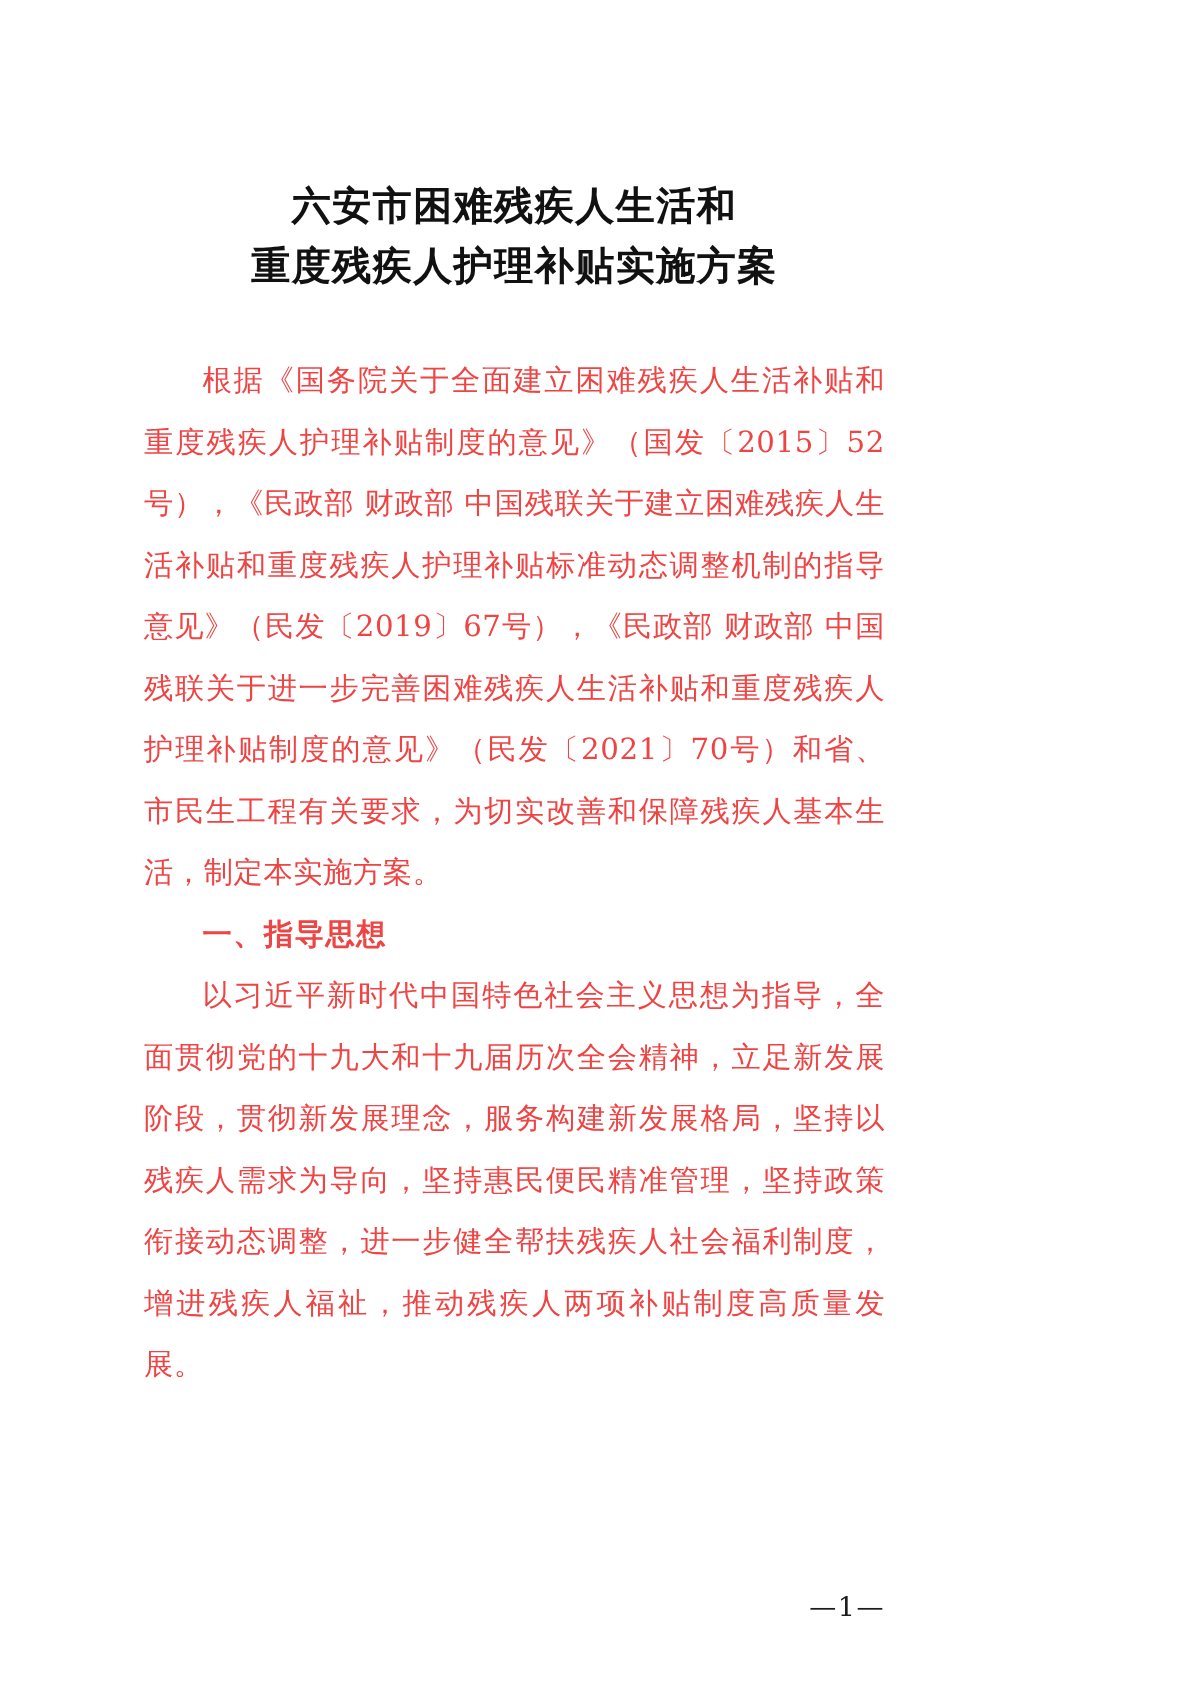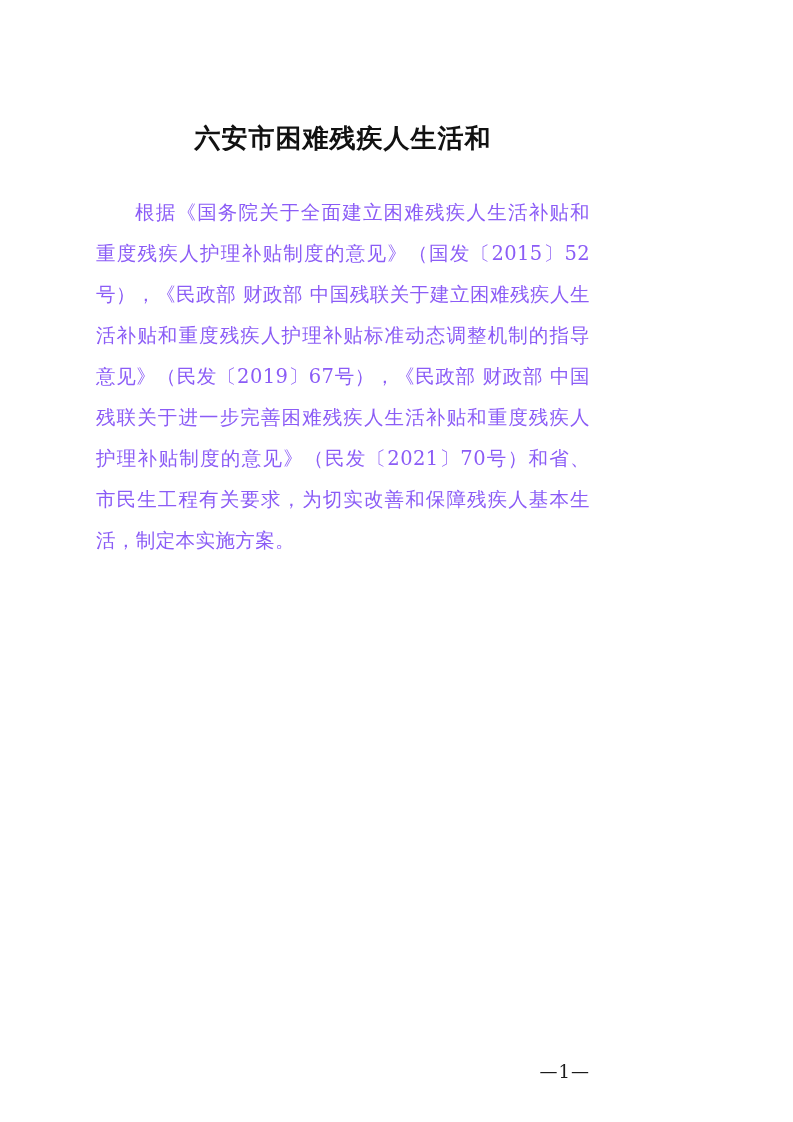--- a/index.html
+++ b/index.html
@@ -34,21 +34,21 @@
   .doc-title .line {
     display: block;
     white-space: nowrap;
   }
   .body-text {
     font-size: 19.5px;
     line-height: 41px;
     text-align: justify;
     text-justify: inter-ideograph;
     letter-spacing: 0.4px;
-    color: #8b5cf6;
+    color: #ef4444;
     margin: 0;
   }
   .para {
     text-indent: 2em;
     margin: 0 0 0 0;
   }
   .heading {
     text-indent: 2em;
     font-weight: bold;
     margin: 0;
@@ -63,21 +63,24 @@
     letter-spacing: 1px;
   }
 </style>
 </head>
 <body>
 
 <div class="page">
 
   <h1 class="doc-title">
     <span class="line">六安市困难残疾人生活和</span>
+    <span class="line">重度残疾人护理补贴实施方案</span>
   </h1>
 
   <div class="body-text">
     <p class="para">根据《国务院关于全面建立困难残疾人生活补贴和重度残疾人护理补贴制度的意见》（国发〔2015〕52号），《民政部 财政部 中国残联关于建立困难残疾人生活补贴和重度残疾人护理补贴标准动态调整机制的指导意见》（民发〔2019〕67号），《民政部 财政部 中国残联关于进一步完善困难残疾人生活补贴和重度残疾人护理补贴制度的意见》（民发〔2021〕70号）和省、市民生工程有关要求，为切实改善和保障残疾人基本生活，制定本实施方案。</p>
+    <p class="heading">一、指导思想</p>
+    <p class="para">以习近平新时代中国特色社会主义思想为指导，全面贯彻党的十九大和十九届历次全会精神，立足新发展阶段，贯彻新发展理念，服务构建新发展格局，坚持以残疾人需求为导向，坚持惠民便民精准管理，坚持政策衔接动态调整，进一步健全帮扶残疾人社会福利制度，增进残疾人福祉，推动残疾人两项补贴制度高质量发展。</p>
   </div>
 
   <div class="page-number">—1—</div>
 
 </div>
 
 </body></html>

